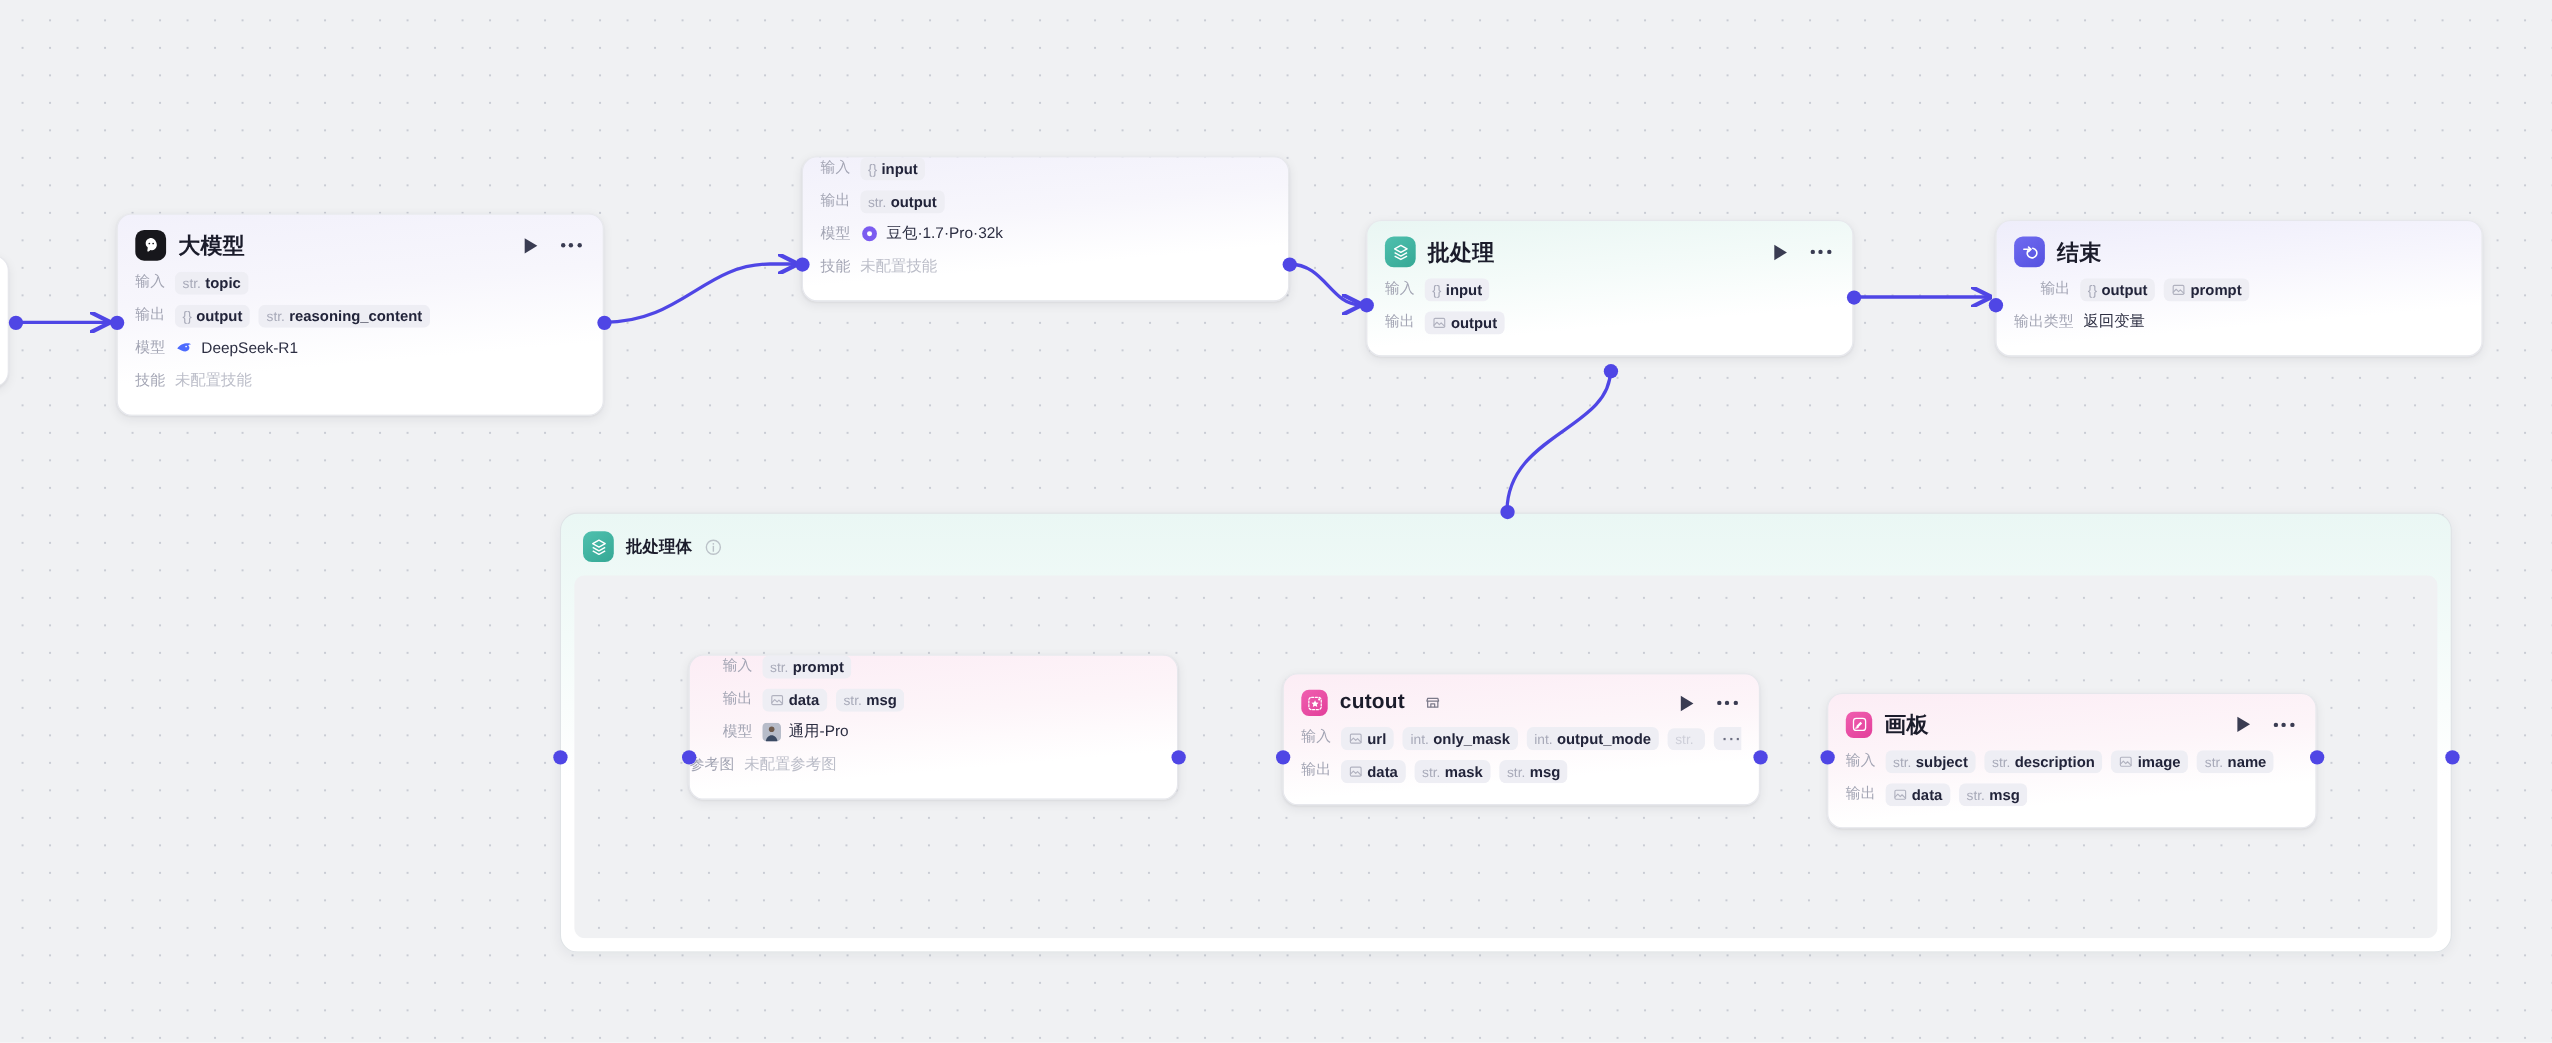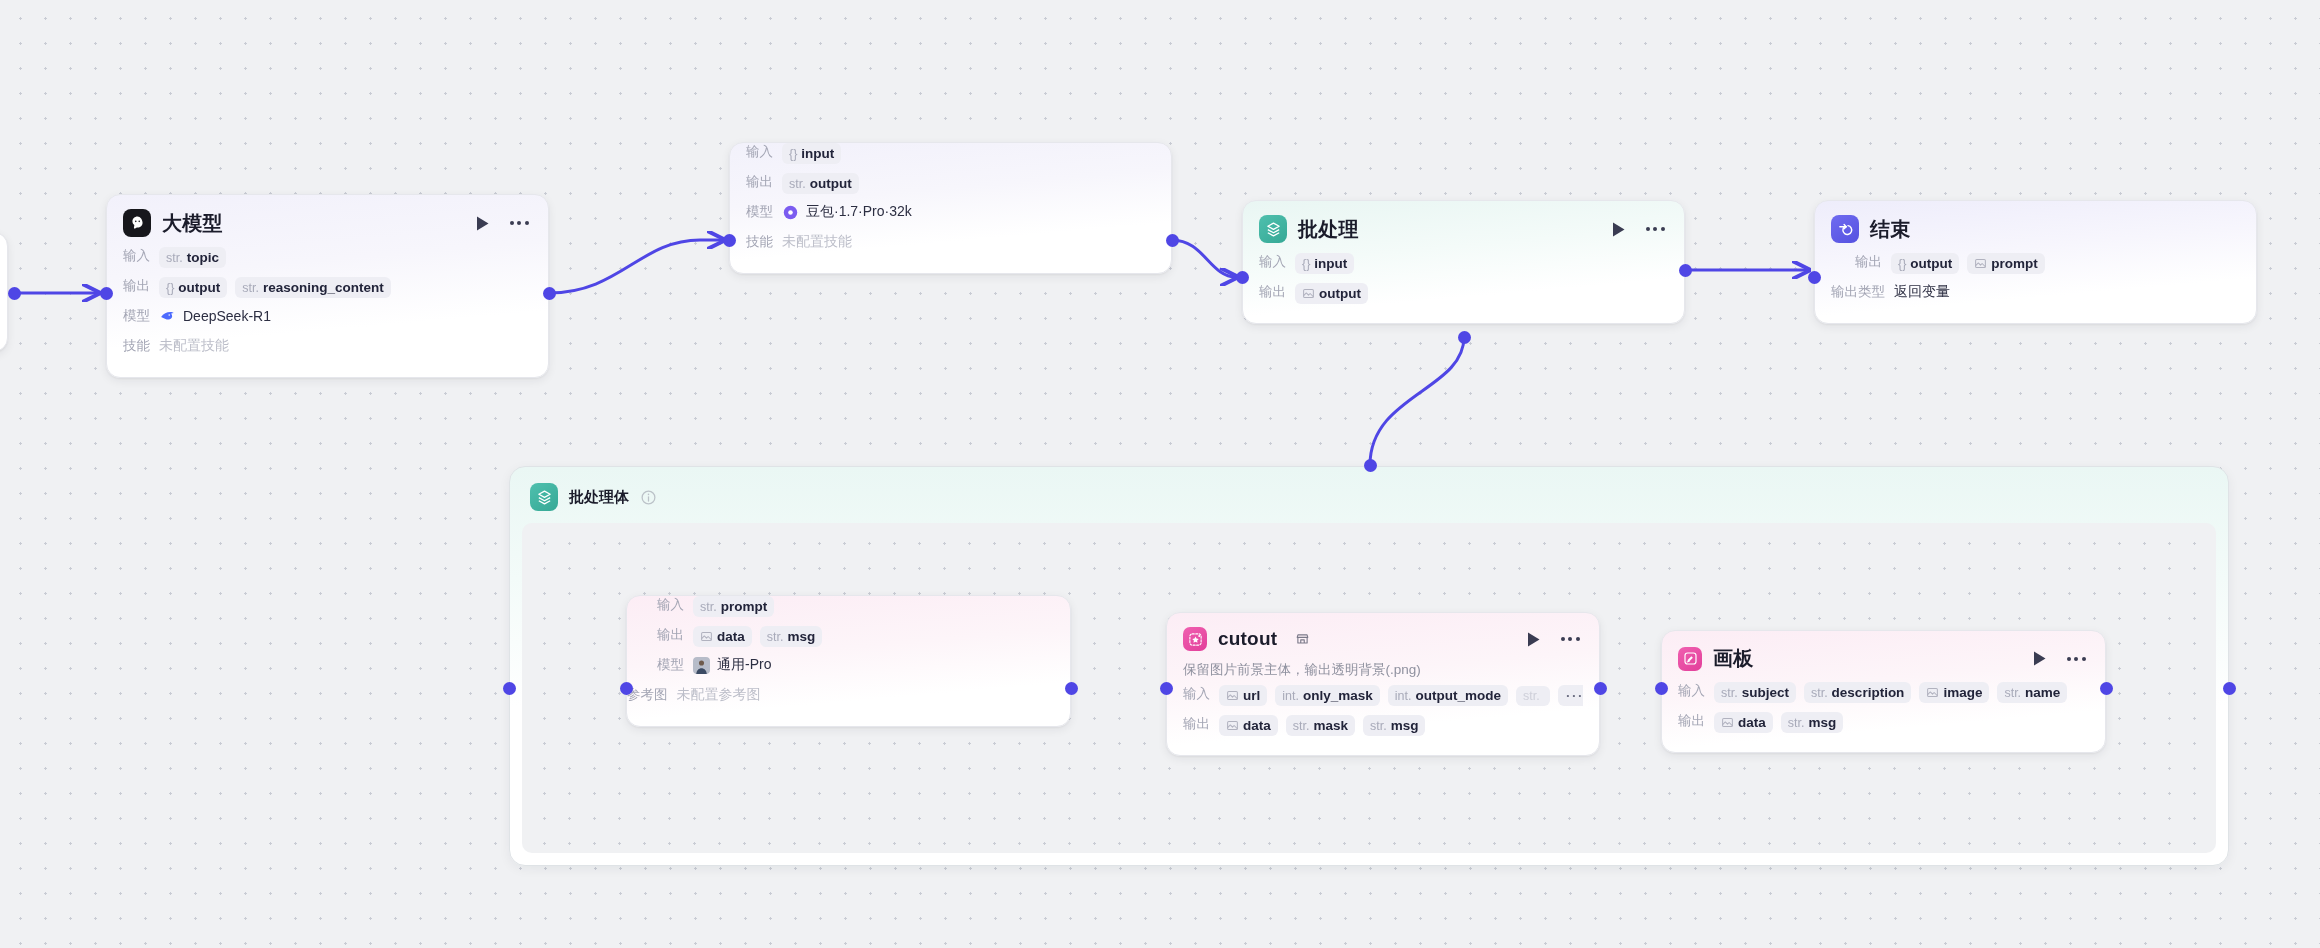--- a/index.html
+++ b/index.html
@@ -422,21 +422,20 @@
         <svg width="15" height="17" viewBox="0 0 15 17">
             <path d="M2 1.5 L13.5 8.5 L2 15.5 Z" fill="#3a3c52"></path>
           </svg>
       </span>
       <span class="more-btn">
           <i></i>
           <i></i>
           <i></i>
         </span>
     </div>
-    <div class="desc">保留图片前景主体，输出透明背景(.png)</div>
     <div class="rows">
       <div class="row">
         <span class="row-label">输入</span>
         <span class="row-items">
           <span class="chip">
             <span class="ty-icon">
               <svg width="13" height="13" viewBox="0 0 24 24" fill="none" stroke="#8c8ea0" stroke-width="1.9">
                   <rect x="3" y="4.5" width="18" height="15" rx="2"></rect>
                   <path d="M3 16l5-5 4 4 3-3 6 6" stroke-linecap="round" stroke-linejoin="round"></path>
                 </svg>

